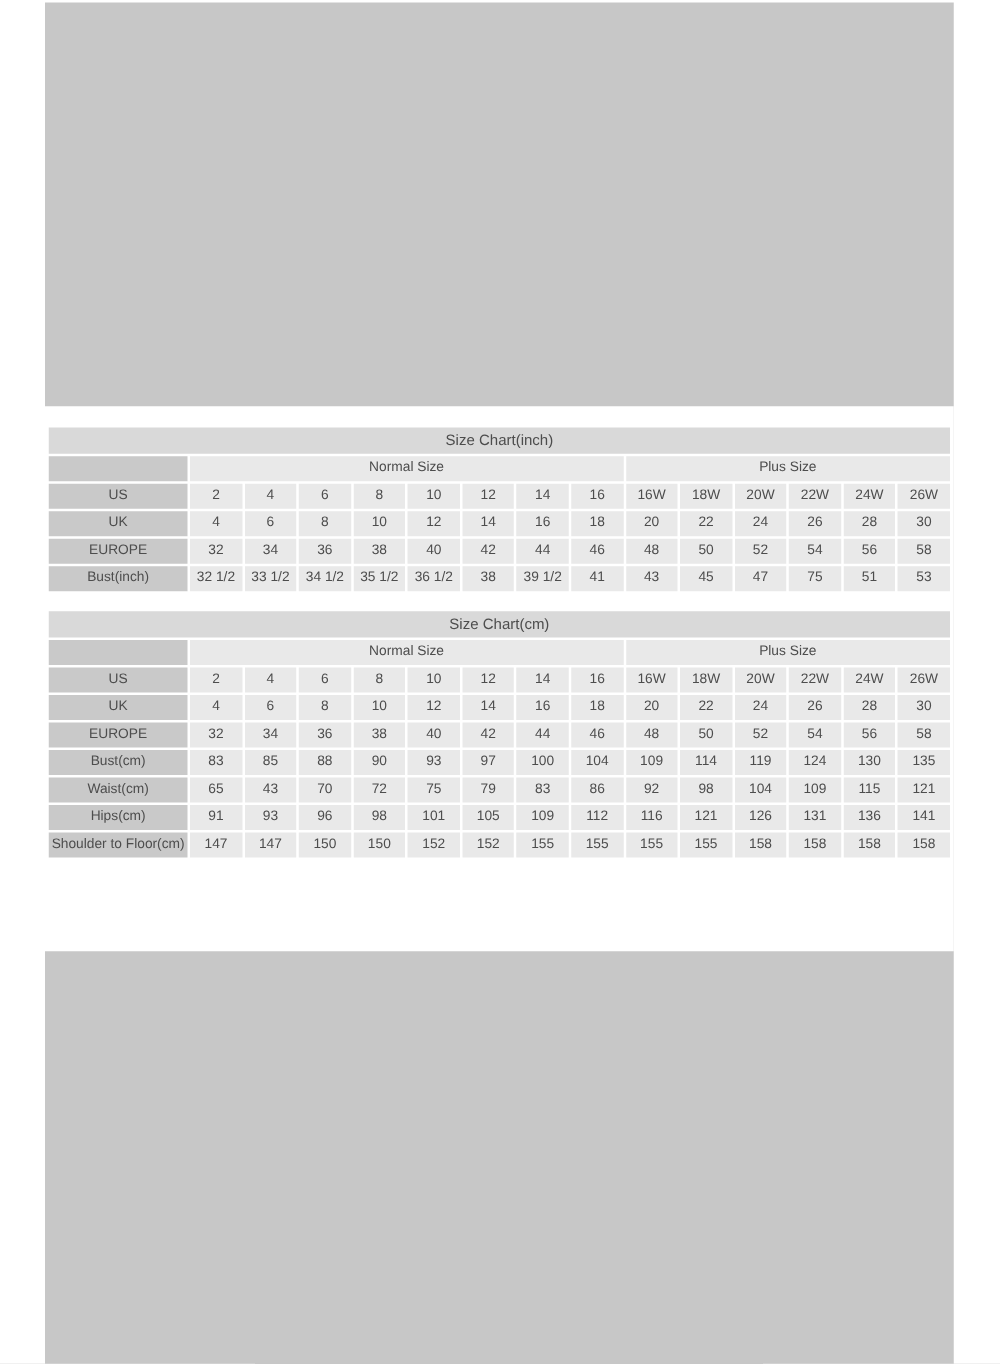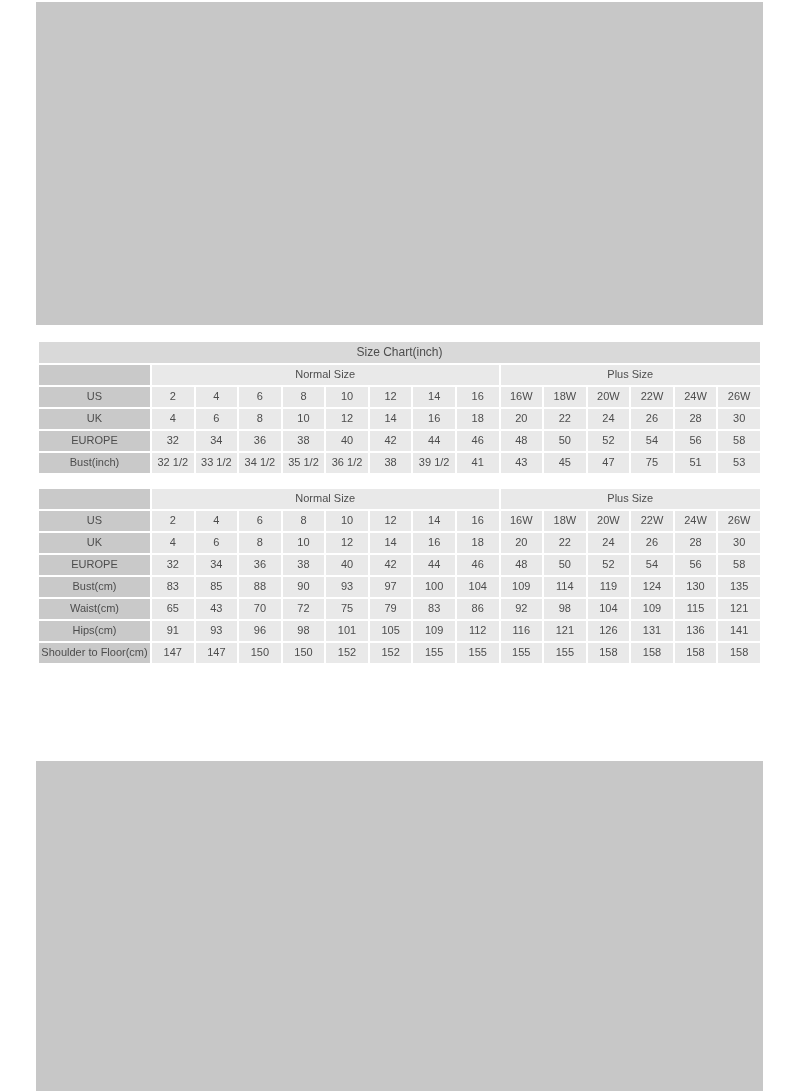--- a/index.html
+++ b/index.html
@@ -183,20 +183,23 @@
           <col>
           <col>
           <col>
           <col>
           <col>
           <col>
           <col>
         </colgroup>
         <tbody>
           <tr>
+            <td class="title-cell" colspan="15">Size Chart(cm)</td>
+          </tr>
+          <tr>
             <td class="corner-cell"></td>
             <td class="group-cell" colspan="8">Normal Size</td>
             <td class="group-cell" colspan="6">Plus Size</td>
           </tr>
           <tr>
             <td class="label-cell">US</td>
             <td class="data-cell">2</td>
             <td class="data-cell">4</td>
             <td class="data-cell">6</td>
             <td class="data-cell">8</td>

